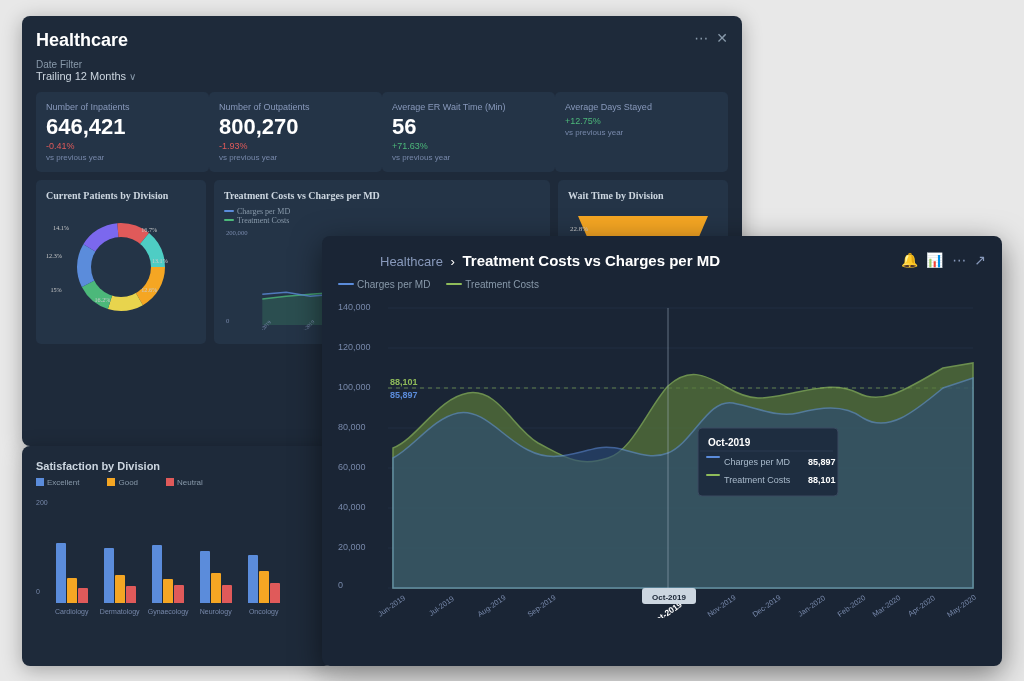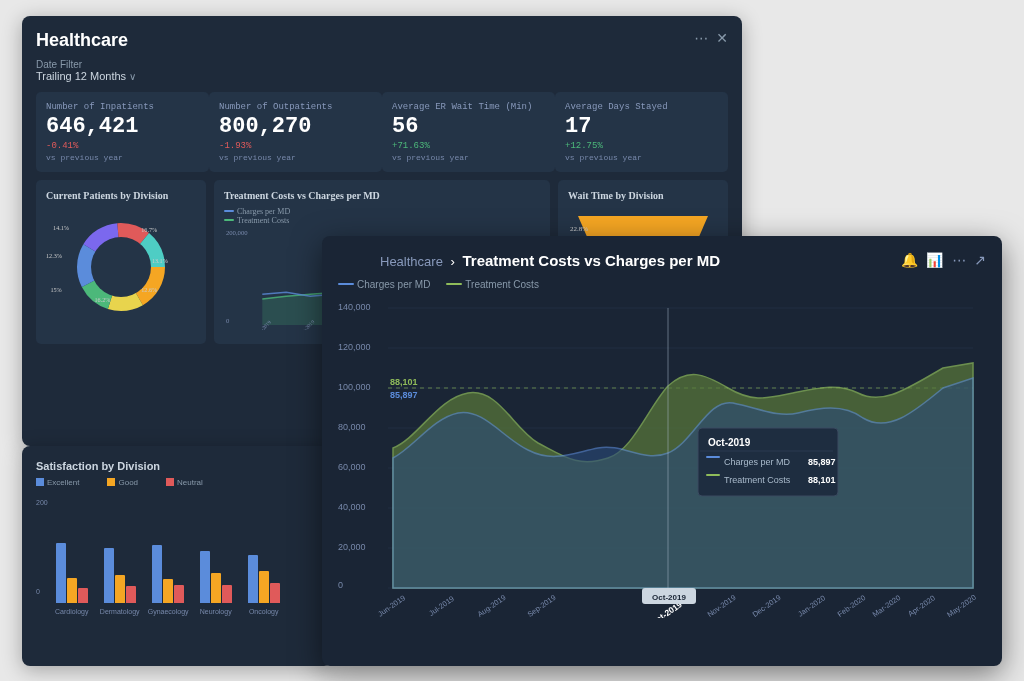--- a/index.html
+++ b/index.html
@@ -64,21 +64,20 @@
       font-size: 11px;
       cursor: pointer;
     }
 
     
     .kpi-row {
       display: grid;
       grid-template-columns: repeat(4, 1fr);
       gap: 0;
       margin-bottom: 8px;
-      font-family: Liberation Mono, monospace;
     }
 
     .kpi-card {
       background: #243447;
       border-radius: 5px;
       padding: 10px;
     }
 
     .kpi-card .kpi-label {
       color: #8899bb;
@@ -324,21 +323,20 @@
 
       <div class="kpi-card">
         <div class="kpi-label">Average ER Wait Time (Min)</div>
         <div class="kpi-value">56</div>
         <div class="kpi-change positive">+71.63%</div>
         <div class="kpi-vs">vs previous year</div>
       </div>
 
       <div class="kpi-card">
         <div class="kpi-label">Average Days Stayed</div>
-        <div class="kpi-value">17</div>
         <div class="kpi-change positive">+12.75%</div>
         <div class="kpi-vs">vs previous year</div>
       </div>
     </div>
 
     <div class="charts-row">
 
       <div class="chart-card">
         <div class="chart-title">Current Patients by Division</div>
         <div class="donut-container">

